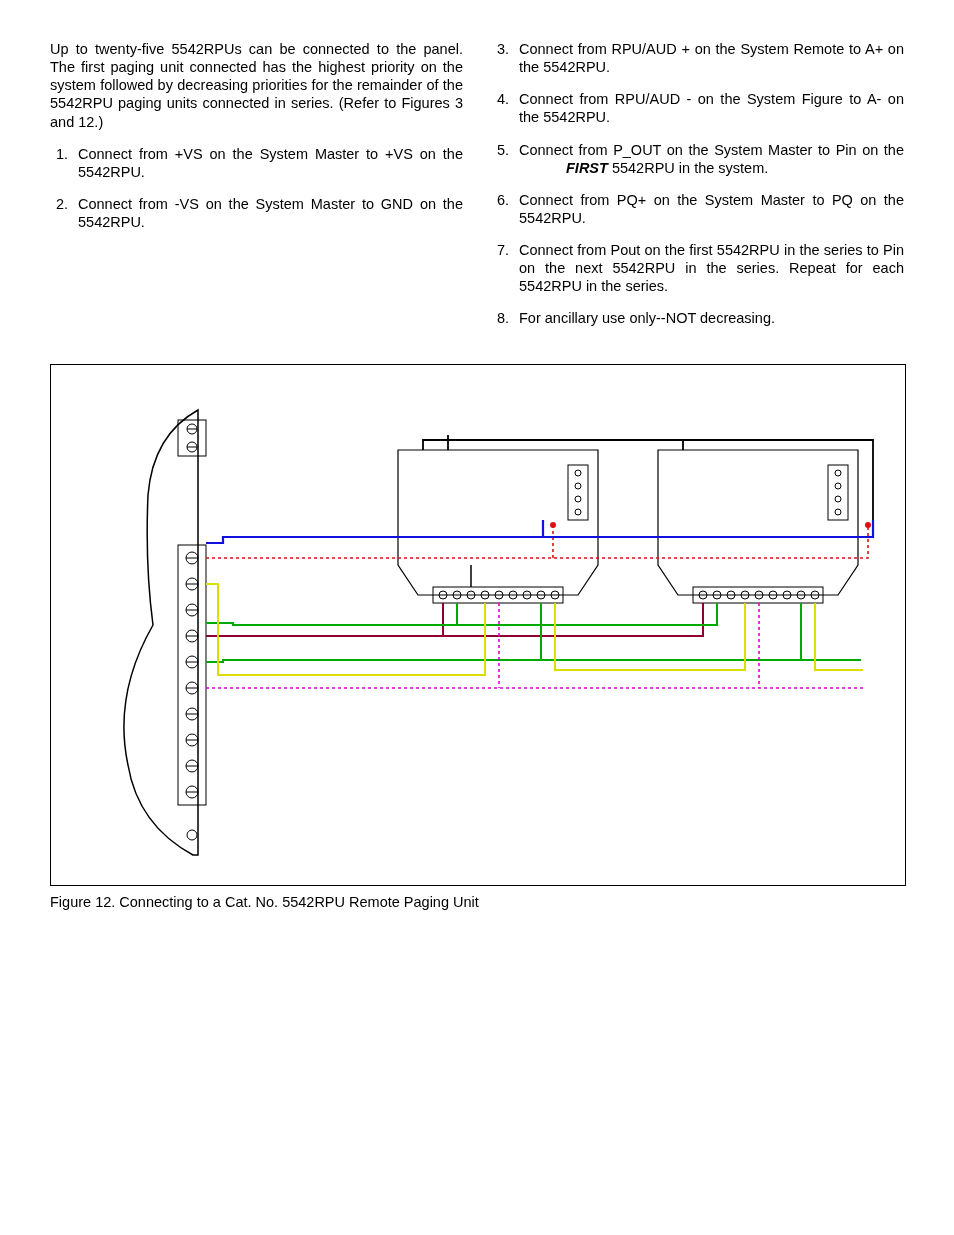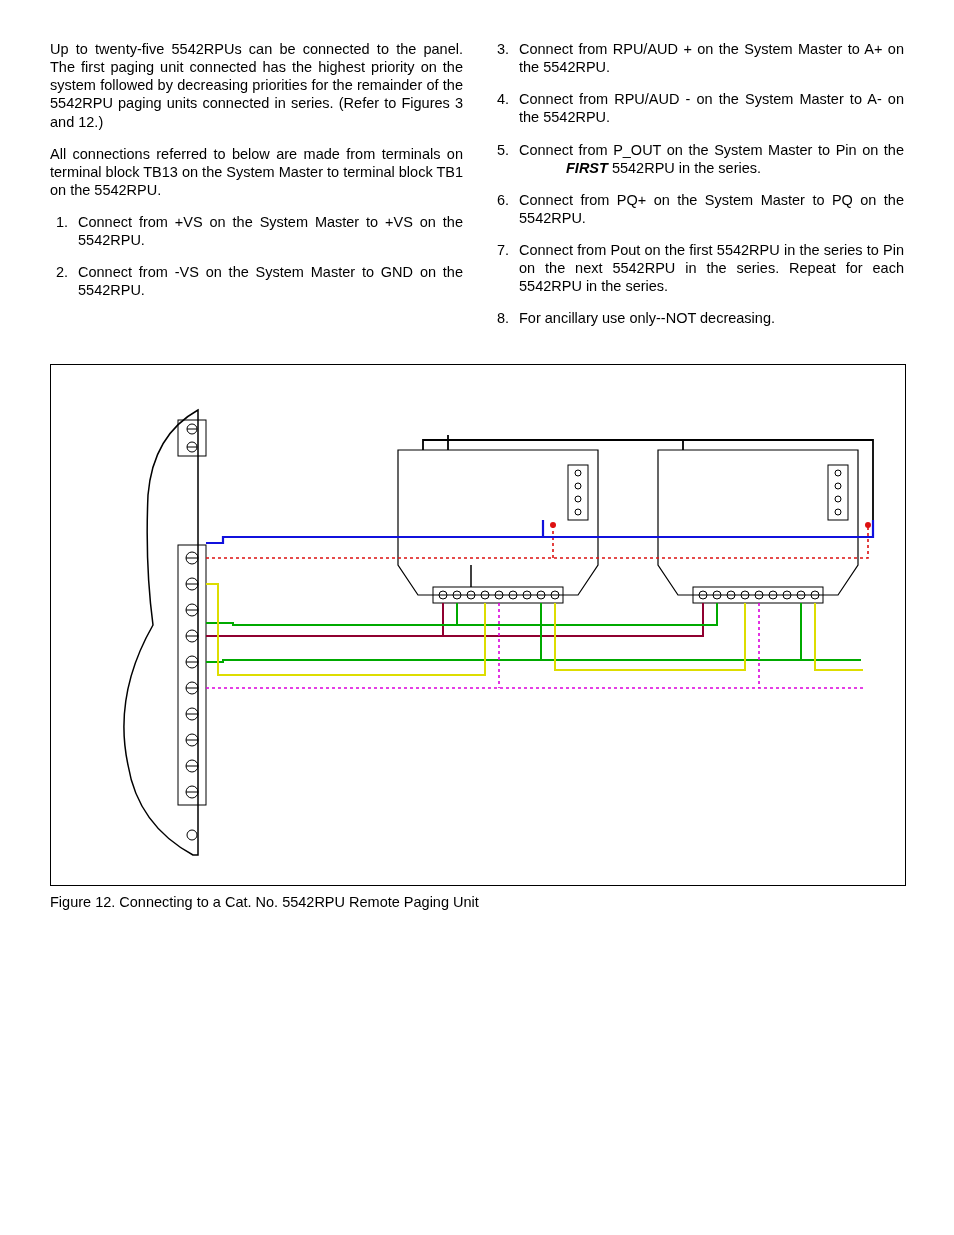--- a/index.html
+++ b/index.html
@@ -14,32 +14,31 @@
   .figcap{text-align:left;font-size:14.5px;margin-top:8px;}
   svg{display:block;}
 </style>
 </head>
 <body>
 <div class="page">
 
 <div class="cols">
   <div class="col">
     <p>Up to twenty-five 5542RPUs can be connected to the panel.  The first paging unit connected has the highest priority on the system followed by decreasing priorities for the remainder of the 5542RPU paging units connected in series.  (Refer to Figures 3 and 12.)</p>
-    <p>All connections referred to below are made from terminals on terminal block TB13 on the System Master to terminal block TB1 on the 5542RPU.</p>
     <ol start="1">
       <li>Connect from +VS on the System Master to +VS on the 5542RPU.</li>
       <li>Connect from -VS on the System Master to GND on the 5542RPU.</li>
     </ol>
   </div>
   <div class="col">
     <ol start="3">
-      <li>Connect from RPU/AUD + on the System Master to A+ on the 5542RPU.</li>
-      <li>Connect from RPU/AUD - on the System Master to A- on the 5542RPU.</li>
+      <li>Connect from RPU/AUD + on the System Remote to A+ on the 5542RPU.</li>
+      <li>Connect from RPU/AUD - on the System Figure to A- on the 5542RPU.</li>
       <li>
-        <span>Connect from P_OUT on the System Master to Pin on the </span><span class="first">FIRST</span><span> 5542RPU in the series.</span>
+        <span>Connect from P_OUT on the System Master to Pin on the </span><span class="first">FIRST</span><span> 5542RPU in the system.</span>
       </li>
       <li>Connect from PQ+ on the System Master to PQ on the 5542RPU.</li>
       <li>Connect from Pout on the first 5542RPU in the series to Pin on the next 5542RPU in the series.  Repeat for each 5542RPU in the series.</li>
       <li>For ancillary use only--NOT decreasing.</li>
     </ol>
   </div>
 </div>
 
 <div class="figbox">
 <svg viewBox="0 0 850 520" width="100%" height="100%">

